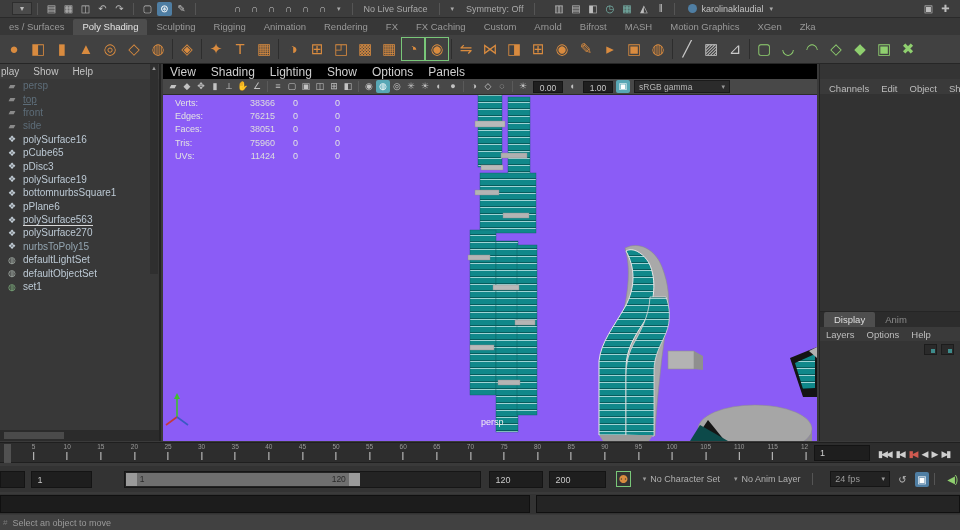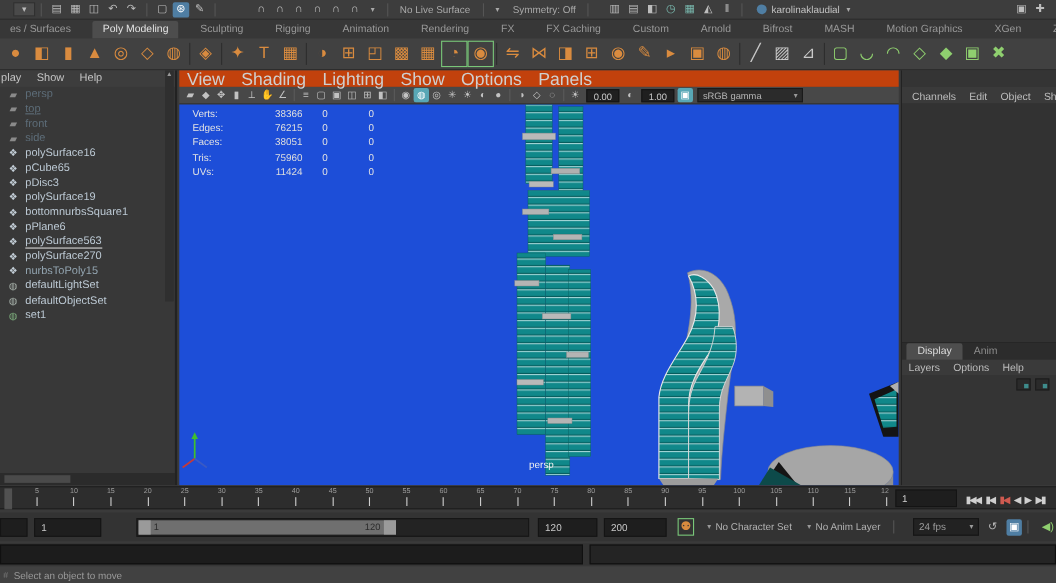--- a/index.html
+++ b/index.html
@@ -19,21 +19,21 @@
   .icon13.hl { background:#4f7ea3; color:#fff; }
   .icon13.teal { color:#79b8ae; }
   .tb-label { color:#a9a9a9; margin:0 6px; white-space:nowrap; }
   .user-chip { display:flex; align-items:center; margin-left:8px; }
   .user-dot { width:9px; height:9px; border-radius:50%; background:#4f7ea3; margin-right:4px; }
   .user-name { color:#c3c3c3; }
   .tb-right { margin-left:auto; display:flex; align-items:center; padding-right:6px; }
 
   
   #shelftabs { left:0; top:18px; width:960px; height:17px; background:#373737;
-               display:flex; align-items:flex-end;gap:11px; }
+               display:flex; align-items:flex-end; }
   .shelf-tab { font-size:9.5px; color:#999; padding:2px 9px 3px; cursor:default; white-space:nowrap; }
   .shelf-tab.active { background:#4d4d4d; color:#e4e4e4; border-radius:2px 2px 0 0; }
 
   
   #shelficons { left:0; top:35px; width:960px; height:29px; background:#414141;
                 border-bottom:1px solid #262626; display:flex; align-items:center; padding-left:2px; }
   .shelf-ic { width:24px; height:24px; line-height:24px; text-align:center; font-size:15px; position:relative; }
   .shelf-ic.brk { outline:1px solid #79c779; outline-offset:-1px; }
   .shelf-sep { width:1px; height:20px; background:#2d2d2d; margin:0 2px; }
 
@@ -48,33 +48,33 @@
   .ol-item { height:13.4px; display:flex; align-items:center; padding-left:6px; white-space:nowrap; }
   .ol-ic { width:12px; margin-right:5px; font-size:9px; text-align:center; }
   .ol-scroll { position:absolute; right:1px; top:0; width:8px; height:210px; background:#2f2f2f; }
   .ol-scroll .up { color:#9a9a9a; font-size:6px; text-align:center; line-height:8px; }
   #outliner-hscroll { position:absolute; left:0; bottom:0; width:159px; height:11px; background:#2b2b2b;
                       display:flex; align-items:center; }
   #outliner-hscroll .thumb { width:60px; height:7px; background:#4a4a4a; margin-left:4px; }
 
   
   #viewport { left:163px; top:64px; width:654px; height:377px; background:#3f3f3f; }
-  #vp-menus { height:15px; display:flex; gap:15px; align-items:flex-start; font-size:16px; color:#cfcfcf;
-              padding-left:7px; background:#c2410c; }
+  #vp-menus { height:15px; display:flex; gap:15px; align-items:center; font-size:12px; color:#cfcfcf;
+              padding-left:7px; background:#000000; }
   #vp-toolbar { height:16px; background:#484848; display:flex; align-items:center; padding-left:3px;
                 border-bottom:1px solid #2c2c2c; }
   .vp-ic { width:14px; height:13px; line-height:13px; font-size:9px; color:#c2c2c2; text-align:center; border-radius:2px; }
   .vp-ic.hl { background:#58a7b5; color:#fff; }
   .vp-sep { width:1px; height:11px; background:#5a5a5a; margin:0 3px; }
   .vp-field { width:30px; height:12px; background:#1f1f1f; color:#c9c9c9; font-size:8.5px;
               text-align:center; line-height:12px; margin:0 3px; border:1px solid #151515; }
   #vp-colorspace { width:96px; height:13px; background:#2b2b2b; border:1px solid #1a1a1a; color:#b5b5b5;
                    font-size:8.5px; display:flex; align-items:center; padding:0 4px; margin-left:4px; }
   #vp-colorspace .sc { margin-left:auto; font-size:7px; color:#999; }
-  #vp-canvas { position:relative; width:654px; height:346px; background:#1d4ed8; }
+  #vp-canvas { position:relative; width:654px; height:346px; background:#8b5cf6; }
   #hud { position:absolute; left:12px; top:3px; font-size:9px; color:#e3e3e3; }
   .hud-row { height:13.2px; position:relative; width:200px; }
   .hud-row .l { position:absolute; left:0; }
   .hud-row .v1 { position:absolute; left:48px; width:52px; text-align:right; color:#dedede; }
   .hud-row .v2 { position:absolute; left:118px; }
   .hud-row .v3 { position:absolute; left:160px; }
   #persp-label { position:absolute; left:318px; top:322px; color:#f0f0f0; font-size:9px; }
 
   
   #rightpanel { left:819px; top:64px; width:141px; height:377px; background:#343434; border-left:1px solid #222; }
@@ -187,21 +187,21 @@
       <span class="tb-label" style="font-size:7px">▾</span>
     </div>
     <div class="tb-right">
         <div class="icon13">▣</div>
         <div class="icon13">✚</div>
       </div>
   </div>
 
   <div id="shelftabs" class="abs">
       <div class="shelf-tab">es / Surfaces</div>
-      <div class="shelf-tab active">Poly Modeling</div>
+      <div class="shelf-tab active">Poly Shading</div>
       <div class="shelf-tab">Sculpting</div>
       <div class="shelf-tab">Rigging</div>
       <div class="shelf-tab">Animation</div>
       <div class="shelf-tab">Rendering</div>
       <div class="shelf-tab">FX</div>
       <div class="shelf-tab">FX Caching</div>
       <div class="shelf-tab">Custom</div>
       <div class="shelf-tab">Arnold</div>
       <div class="shelf-tab">Bifrost</div>
       <div class="shelf-tab">MASH</div>

